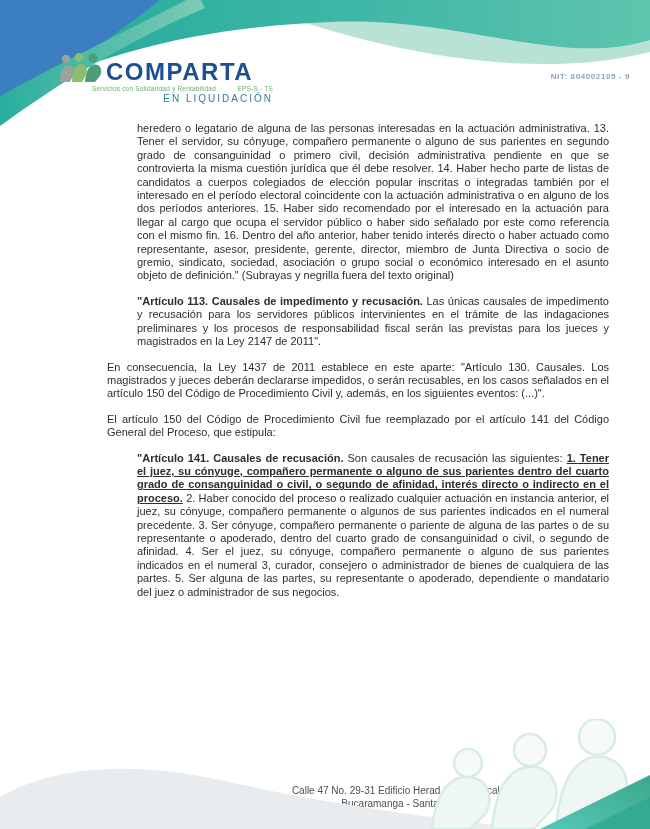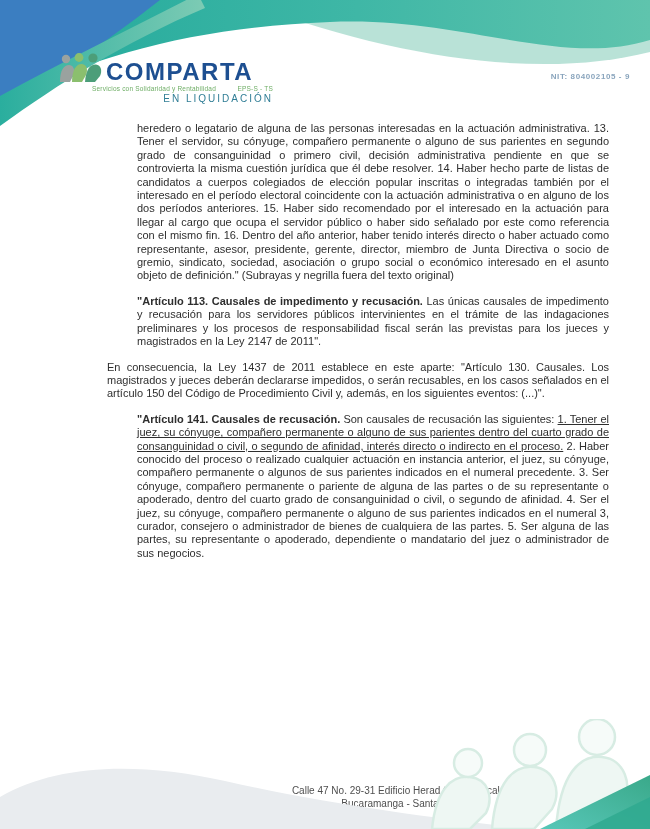--- a/index.html
+++ b/index.html
@@ -23,21 +23,21 @@
           text-align:right;margin-top:1px;}
   .nit{position:absolute;right:20px;top:24px;font-size:8px;color:#8aa5bd;
        letter-spacing:.6px;font-weight:bold;}
 
   
   .doc{position:absolute;left:63px;top:122px;width:502px;
        font-size:11px;line-height:13.4px;color:#2e2e2e;text-align:justify;margin-left:44px;}
   .doc p{margin:0 0 12px 0;}
   .doc p.quote{margin-left:30px;}
   .bold{font-weight:bold;}
-  .bold-underline{font-weight:normal;text-decoration:underline;}
+  .bold-underline{font-weight:bold;text-decoration:underline;}
 
   
   .footer{position:absolute;left:400px;top:784px;transform:translateX(-50%);
           text-align:center;font-size:10px;line-height:13px;color:#4f4f4f;white-space:nowrap;}
 </style>
 </head>
 <body>
 
 <div class="page">
 
@@ -82,20 +82,21 @@
       </div>
       <div class="status">EN LIQUIDACIÓN</div>
     </div>
     <div class="nit">NIT: 804002105 - 9</div>
   </header>
 
   <main class="doc">
     <p class="quote">heredero o legatario de alguna de las personas interesadas en la actuación administrativa. 13. Tener el servidor, su cónyuge, compañero permanente o alguno de sus parientes en segundo grado de consanguinidad o primero civil, decisión administrativa pendiente en que se controvierta la misma cuestión jurídica que él debe resolver. 14. Haber hecho parte de listas de candidatos a cuerpos colegiados de elección popular inscritas o integradas también por el interesado en el período electoral coincidente con la actuación administrativa o en alguno de los dos períodos anteriores. 15. Haber sido recomendado por el interesado en la actuación para llegar al cargo que ocupa el servidor público o haber sido señalado por este como referencia con el mismo fin. 16. Dentro del año anterior, haber tenido interés directo o haber actuado como representante, asesor, presidente, gerente, director, miembro de Junta Directiva o socio de gremio, sindicato, sociedad, asociación o grupo social o económico interesado en el asunto objeto de definición." (Subrayas y negrilla fuera del texto original)</p>
     <p class="quote"><span class="bold">"Artículo 113. Causales de impedimento y recusación.</span><span> Las únicas causales de impedimento y recusación para los servidores públicos intervinientes en el trámite de las indagaciones preliminares y los procesos de responsabilidad fiscal serán las previstas para los jueces y magistrados en la Ley 2147 de 2011".</span></p>
     <p>En consecuencia, la Ley 1437 de 2011 establece en este aparte: "Artículo 130. Causales. Los magistrados y jueces deberán declararse impedidos, o serán recusables, en los casos señalados en el artículo 150 del Código de Procedimiento Civil y, además, en los siguientes eventos: (...)".</p>
+    <p>El artículo 150 del Código de Procedimiento Civil fue reemplazado por el artículo 141 del Código General del Proceso, que estipula:</p>
     <p class="quote"><span class="bold">"Artículo 141. Causales de recusación.</span><span> Son causales de recusación las siguientes: </span><span class="bold-underline">1. Tener el juez, su cónyuge, compañero permanente o alguno de sus parientes dentro del cuarto grado de consanguinidad o civil, o segundo de afinidad, interés directo o indirecto en el proceso.</span><span> 2. Haber conocido del proceso o realizado cualquier actuación en instancia anterior, el juez, su cónyuge, compañero permanente o algunos de sus parientes indicados en el numeral precedente. 3. Ser cónyuge, compañero permanente o pariente de alguna de las partes o de su representante o apoderado, dentro del cuarto grado de consanguinidad o civil, o segundo de afinidad. 4. Ser el juez, su cónyuge, compañero permanente o alguno de sus parientes indicados en el numeral 3, curador, consejero o administrador de bienes de cualquiera de las partes. 5. Ser alguna de las partes, su representante o apoderado, dependiente o mandatario del juez o administrador de sus negocios.</span></p>
   </main>
 
   <footer class="footer">
     <div>Calle 47 No. 29-31 Edificio Herad Center Local 2</div>
     <div>Bucaramanga - Santander</div>
   </footer>
 
   <svg class="bottomdeco" viewBox="0 0 650 110" aria-hidden="true">
     <path d="M0 110 V78 C55 46 135 42 225 62 C330 86 440 100 530 110 Z" fill="#e9ecef"></path>

